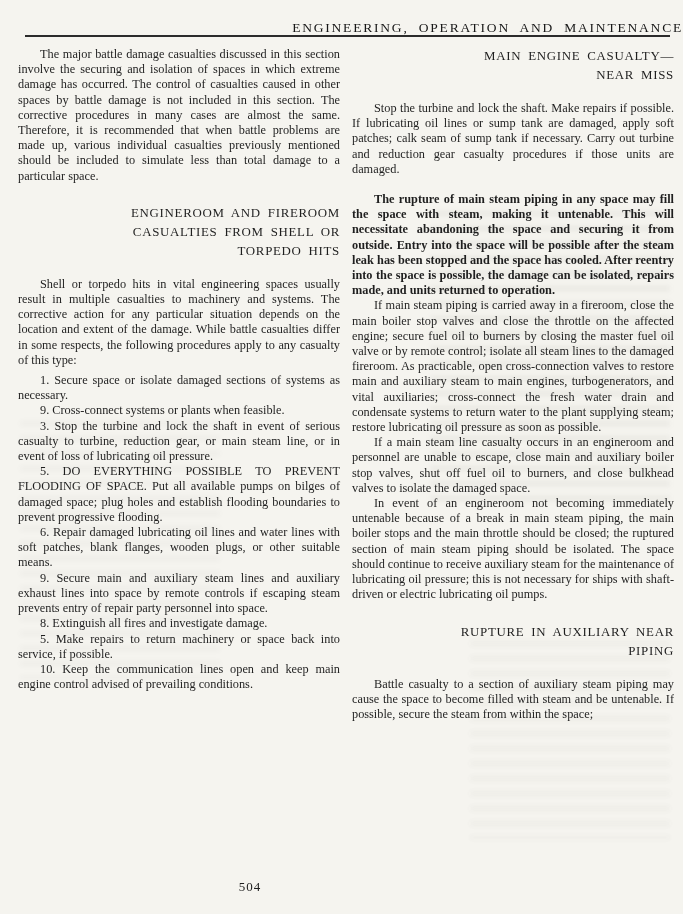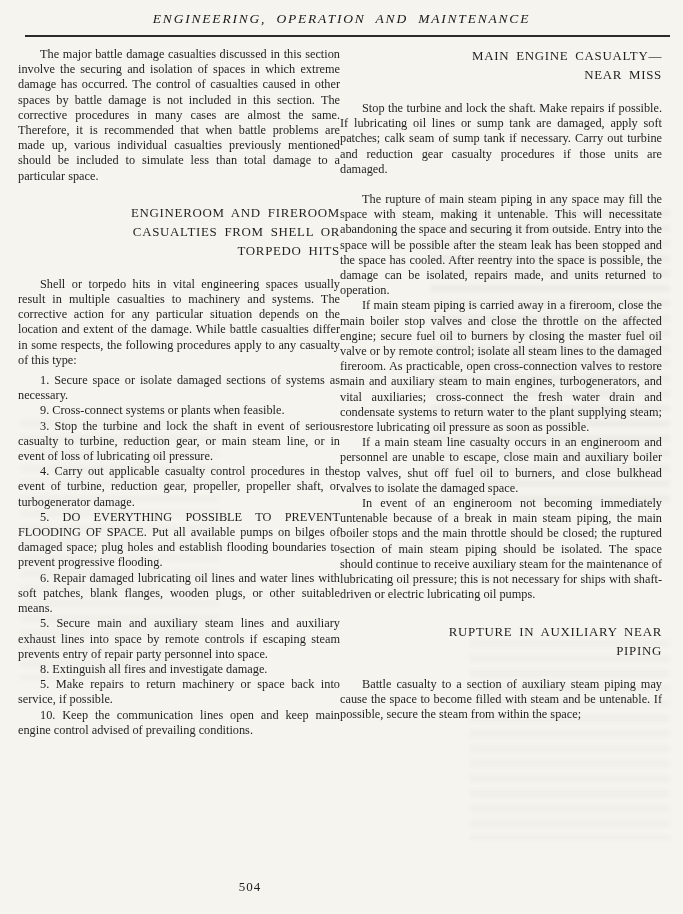--- a/index.html
+++ b/index.html
@@ -18,44 +18,43 @@
       180deg,
       rgba(90,90,85,0.05) 0px, rgba(90,90,85,0.05) 7px,
       rgba(245,244,239,0) 7px, rgba(245,244,239,0) 15px);
     filter: blur(2px);
   }
   .tex1 { left: 430px; top: 210px; width: 240px; height: 300px; }
   .tex2 { left: 20px;  top: 420px; width: 200px; height: 260px; opacity:.6; }
   .tex3 { left: 470px; top: 640px; width: 200px; height: 200px; opacity:.7; }
 
   .running-header {
-    position: absolute; top: 11px; left: 0; width: 100%;
-    text-align: center;
+    position: absolute; top: 20px; left: 0; width: 100%;
+    text-align: right;
     font-size: 13.5px; letter-spacing: 1.8px; word-spacing: 5px;
     color: #171717;
-    font-style: italic;
   }
   .header-rule {
     position: absolute; top: 35px; left: 25px;
     width: 645px; height: 2px; background: #2b2b2b;
   }
 
   .columns {
     position: absolute; top: 47px; left: 18px;
     width: 656px; height: 824px;
-    display: flex; 
+    display: flex; gap: 12px;
     overflow: hidden;
   }
   .col {
     width: 322px;
     font-size: 12.3px; line-height: 15.2px;
     text-align: justify;
   }
   p.para { margin: 0; text-indent: 22px; }
-  p.gap-top { margin-top: 15px; }
+  p.gap-top { margin-top: 15px; font-weight: bold; }
   .heading {
     font-size: 12.9px; line-height: 19px;
     letter-spacing: 0.7px; word-spacing: 3px;
     white-space: pre-line;
     margin: 20px 0 16px 0;
     text-align: right;
   }
   .heading.first { margin-top: 0; }
   .list { margin-top: 5px; }
   .list p { margin: 0; text-indent: 22px; }
@@ -81,24 +80,23 @@
   <div class="col">
     <p class="para">The major battle damage casualties discussed in this section involve the securing and isolation of spaces in which extreme damage has occurred. The control of casualties caused in other spaces by battle damage is not included in this section. The corrective procedures in many cases are almost the same. Therefore, it is recommended that when battle problems are made up, various individual casualties previously mentioned should be included to simulate less than total damage to a particular space.</p>
     <div class="heading">ENGINEROOM AND FIREROOM
 CASUALTIES FROM SHELL OR
 TORPEDO HITS</div>
     <p class="para">Shell or torpedo hits in vital engineering spaces usually result in multiple casualties to machinery and systems. The corrective action for any particular situation depends on the location and extent of the damage. While battle casualties differ in some respects, the following procedures apply to any casualty of this type:</p>
     <div class="list">
       <p>1.  Secure space or isolate damaged sections of systems as necessary.</p>
       <p>9.  Cross-connect systems or plants when feasible.</p>
       <p>3.  Stop the turbine and lock the shaft in event of serious casualty to turbine, reduction gear, or main steam line, or in event of loss of lubricating oil pressure.</p>
-      <p>4.  Carry out applicable casualty control procedures in the event of turbine, reduction gear, propeller, propeller shaft, or turbogenerator damage.</p>
       <p>5.  DO EVERYTHING POSSIBLE TO PREVENT FLOODING OF SPACE.  Put all available pumps on bilges of damaged space; plug holes and establish flooding boundaries to prevent progressive flooding.</p>
       <p>6.  Repair damaged lubricating oil lines and water lines with soft patches, blank flanges, wooden plugs, or other suitable means.</p>
-      <p>5.  Secure main and auxiliary steam lines and auxiliary exhaust lines into space by remote controls if escaping steam prevents entry of repair party personnel into space.</p>
+      <p>9.  Secure main and auxiliary steam lines and auxiliary exhaust lines into space by remote controls if escaping steam prevents entry of repair party personnel into space.</p>
       <p>8.  Extinguish all fires and investigate damage.</p>
       <p>5.  Make repairs to return machinery or space back into service, if possible.</p>
       <p>10.  Keep the communication lines open and keep main engine control advised of prevailing conditions.</p>
     </div>
   </div>
 
   <div class="col">
     <div class="heading first">MAIN ENGINE CASUALTY—
 NEAR MISS</div>
     <p class="para">Stop the turbine and lock the shaft.  Make repairs if possible.  If lubricating oil lines or sump tank are damaged, apply soft patches; calk seam of sump tank if necessary.  Carry out turbine and reduction gear casualty procedures if those units are damaged.</p>

